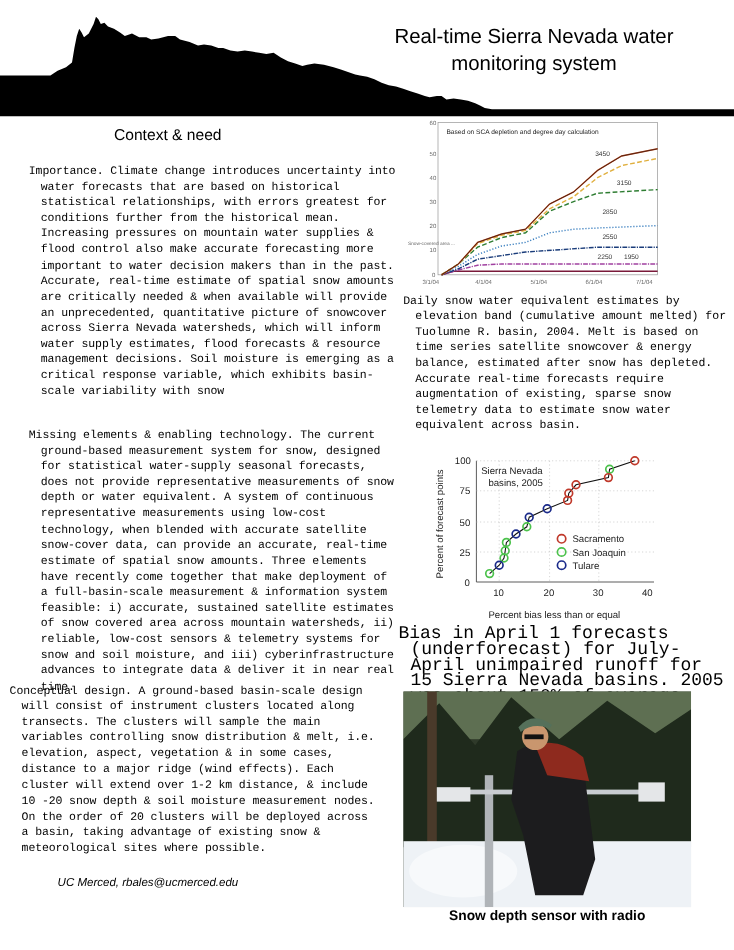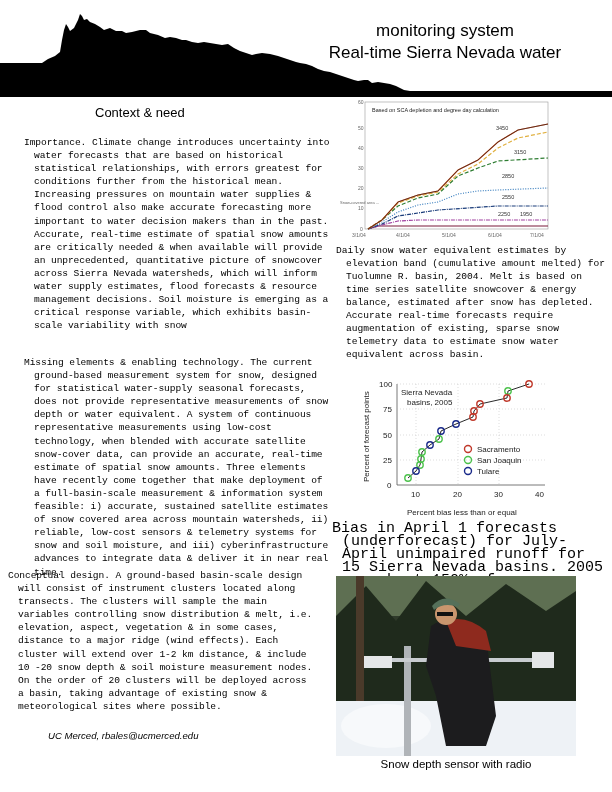--- a/index.html
+++ b/index.html
@@ -12,33 +12,33 @@
   .para { font-size:9.6px; line-height:13.1px; letter-spacing:-0.1px; }
   #p-importance { left:24px; top:136px; width:296px; }
   #p-missing { left:24px; top:356px; width:296px; }
   #p-design { left:8px; top:569px; width:296px; }
   #contact { left:38px; top:729px; width:290px; font-size:9.6px; line-height:13px; }
   #melt-chart { left:338px; top:98px; width:222px; height:148px; }
   #melt-caption { left:336px; top:244px; width:270px; font-size:9.6px; line-height:13px; }
   #bias-chart { left:355px; top:370px; width:200px; height:150px; }
   #bias-caption { left:332px; top:522px; width:275px; font-size:15px; line-height:13px; }
   #photo { left:336px; top:576px; width:240px; height:180px; overflow:hidden; }
-  #photo-caption { left:336px; top:758px; width:240px; text-align:center; font-size:11.5px; font-weight:normal; }
+  #photo-caption { left:336px; top:758px; width:240px; text-align:center; font-size:11.5px; font-weight:bold; }
   .hang { padding-left:10px; text-indent:-10px; margin:0;font-family:Liberation Mono, monospace; }
 </style>
 </head>
 <body>
 
 <svg id="header-art" class="abs" viewBox="0 0 612 97" preserveAspectRatio="none">
   <path fill="#000" d="M0,63 L42,63 L48,59 L55,56 L60,52 L62,40 L64,30 L66,24 L68,27 L70,31 L74,28 L78,20 L80,14 L82,16 L84,20 L87,19 L90,22 L95,24 L100,27 L104,30 L110,28 L116,31 L122,31 L126,33 L132,32 L140,30 L146,30 L150,33 L158,35 L165,38 L170,37 L176,38 L182,40 L186,40 L192,42 L198,43 L204,42 L210,43 L216,44 L222,45 L228,44 L234,48 L240,51 L246,53 L252,55 L256,54 L262,53 L270,54 L278,56 L284,58 L290,60 L296,62 L300,63 L306,64 L312,66 L318,69 L324,71 L330,72 L336,74 L342,76 L348,78 L354,80 L358,81 L364,80 L368,80 L372,83 L378,82 L384,83 L390,84 L396,86 L400,88 L404,90 L410,91 L612,91 L612,97 L0,97 Z"></path>
 </svg>
 
 <div id="title" class="abs">
+  <div>Real-time Sierra Nevada water</div>
   <div>monitoring system</div>
-  <div>Real-time Sierra Nevada water</div>
 </div>
 
 <div id="section-title" class="abs">Context &amp; need</div>
 
 <p id="p-importance" class="abs para hang">Importance.  Climate change introduces uncertainty into water forecasts that are based on historical statistical relationships, with errors greatest for conditions further from the historical mean.  Increasing pressures on mountain water supplies &amp; flood control also make accurate forecasting more important to water decision makers than in the past.  Accurate, real-time estimate of spatial snow amounts are critically needed &amp; when available will provide an unprecedented, quantitative picture of snowcover across Sierra Nevada watersheds, which will inform water supply estimates, flood forecasts &amp; resource management decisions.  Soil moisture is emerging as a critical response variable, which exhibits basin-scale variability with snow</p>
 <p id="p-missing" class="abs para hang">Missing elements &amp; enabling technology.  The current ground-based measurement system for snow, designed for statistical water-supply seasonal forecasts, does not provide representative measurements of snow depth or water equivalent.  A system of continuous representative measurements using low-cost technology, when blended with accurate satellite snow-cover data, can provide an accurate, real-time estimate of spatial snow amounts. Three elements have recently come together that make deployment of a full-basin-scale measurement &amp; information system feasible: i) accurate, sustained satellite estimates of snow covered area across mountain watersheds, ii) reliable, low-cost sensors &amp; telemetry systems for snow and soil moisture, and iii) cyberinfrastructure advances to integrate data &amp; deliver it in near real time.</p>
 <p id="p-design" class="abs para hang">Conceptual design.  A ground-based basin-scale design will consist of instrument clusters located along transects. The clusters will sample the main variables controlling snow distribution &amp; melt, i.e.  elevation, aspect, vegetation &amp; in some cases, distance to a major ridge (wind effects). Each cluster will extend over 1-2 km distance, &amp; include 10 -20 snow depth &amp; soil moisture measurement nodes.  On the order of 20 clusters will be deployed across a basin, taking advantage of existing snow &amp; meteorological sites where possible.</p>
 
 <div id="contact" class="abs">
   <div style="padding-left:10px;font-style:italic;">UC Merced, rbales@ucmerced.edu</div>

